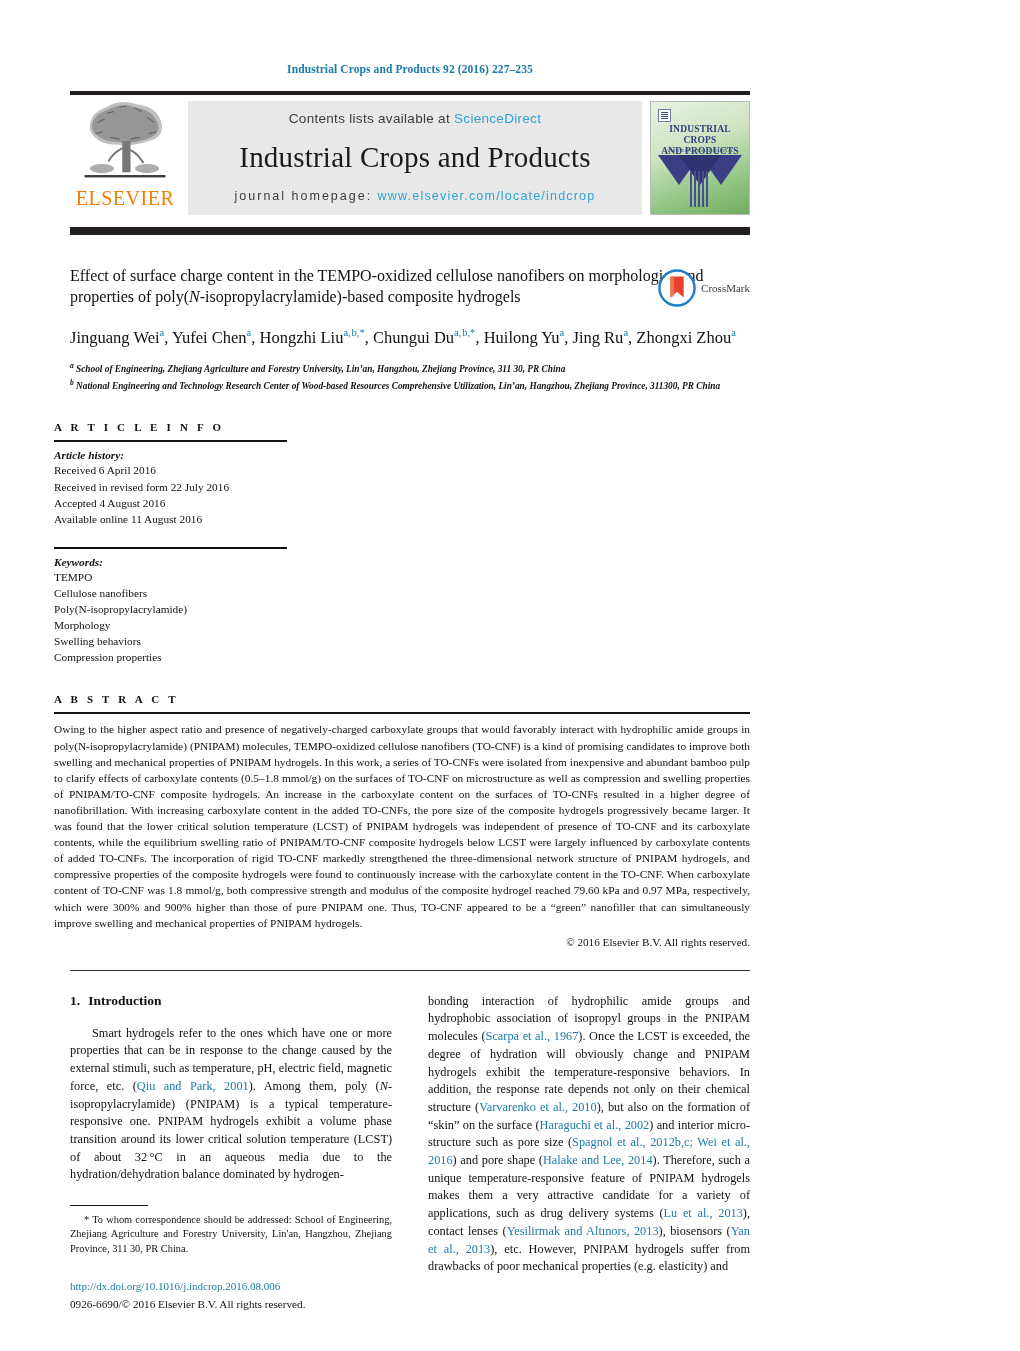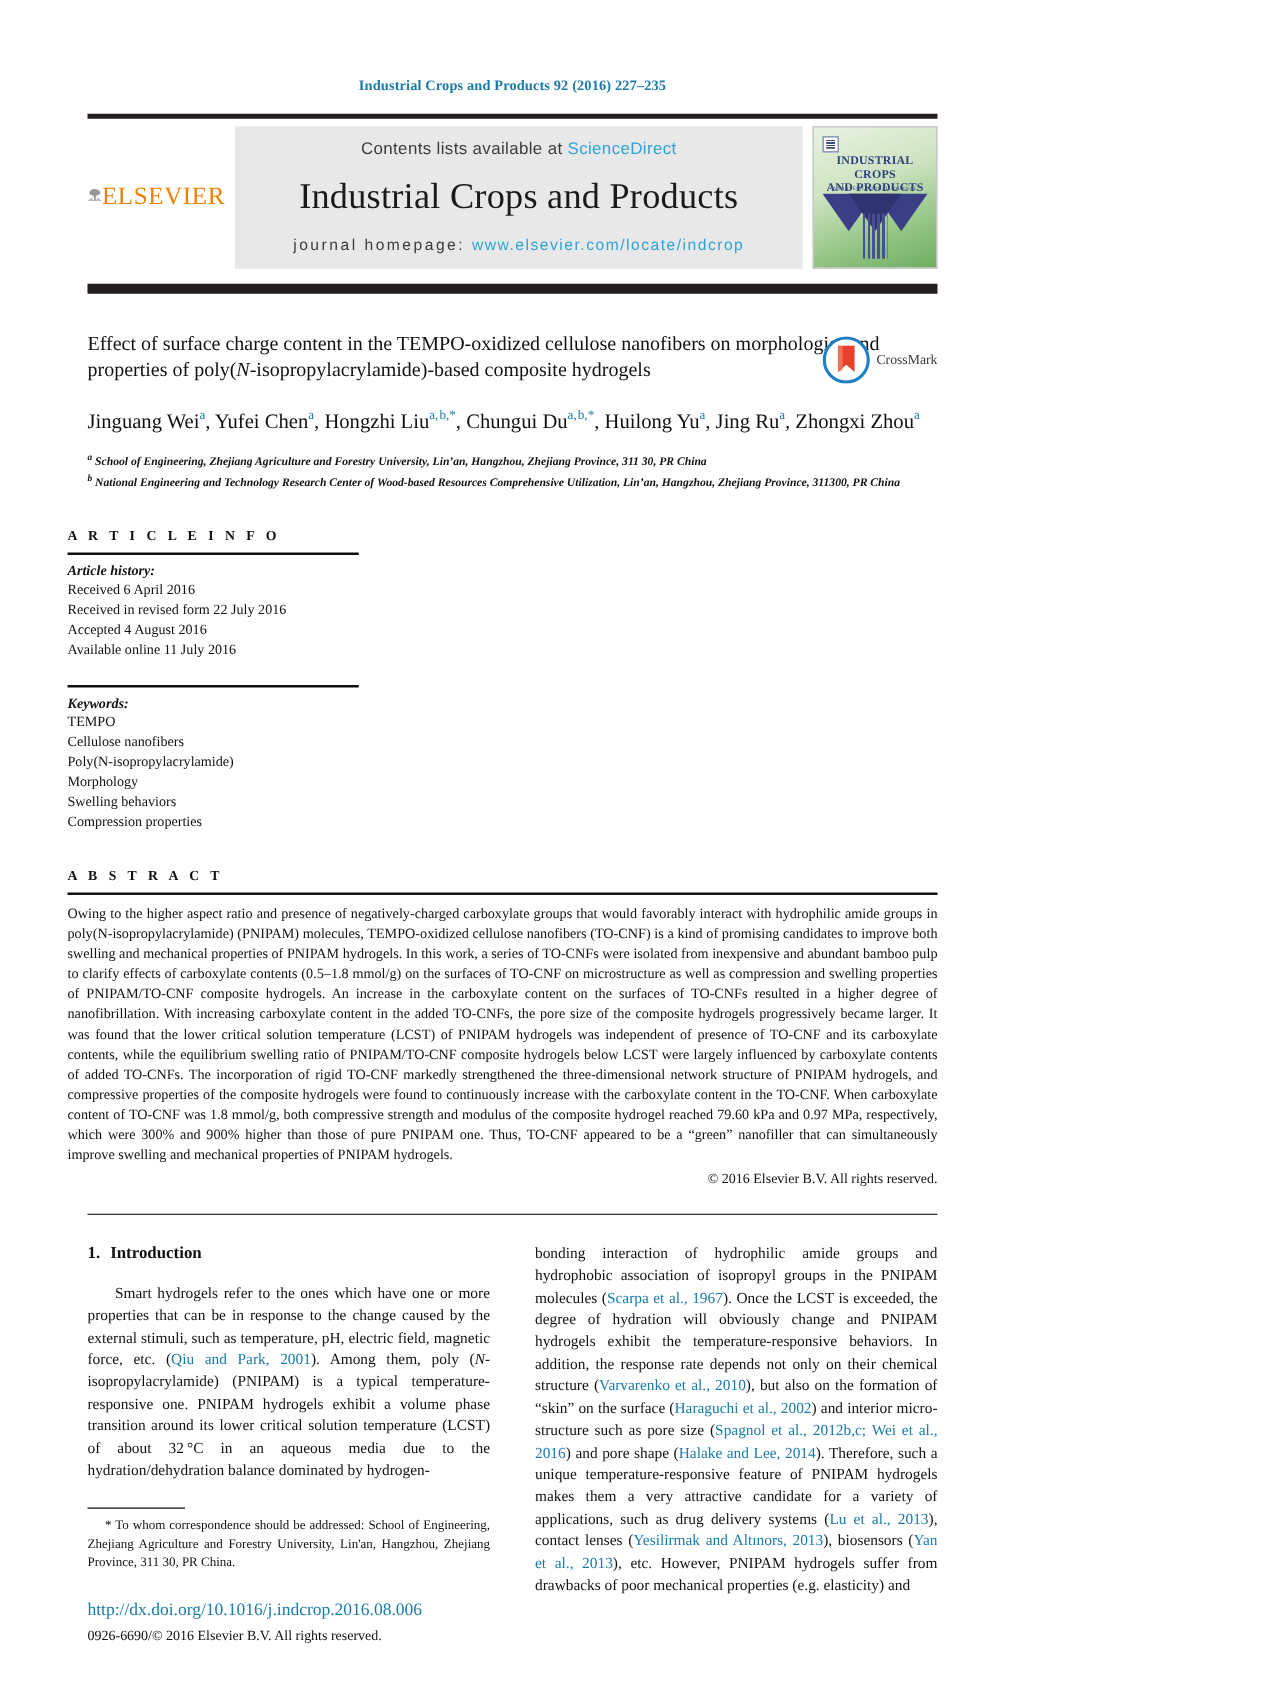--- a/index.html
+++ b/index.html
@@ -31,21 +31,21 @@
     border-top: 4px solid #231f20;
     padding-top: 0;
     display: flex;
     align-items: stretch;
     height: 130px;
   }
   .elsevier-logo {
     width: 110px;
     flex: 0 0 110px;
     display: flex;
-    flex-direction: row;
+    flex-direction: column;
     align-items: center;
     padding-bottom: 4px;
   }
   .tree-svg { width: 92px; height: 92px; display: block; }
   .elsevier-word {
     font-family: "Liberation Serif", serif;
     font-size: 20px;
     font-weight: 400;
     letter-spacing: 0.5px;
     color: #f08000;
@@ -268,21 +268,21 @@
     font-size: 10.4px;
     line-height: 1.42;
     color: #111;
     text-align: justify;
   }
   .fn .ind { display:inline-block; width: 14px; }
   .fn em { font-style: italic; font-weight: bold; }
   .doi-block { margin-top: 22px; }
   .doi-link {
     font-family: "Liberation Serif", serif;
-    font-size: 14px; color: #1a7aa8; display:block; line-height:1.35;
+    font-size: 11px; color: #1a7aa8; display:block; line-height:1.35;
   }
   .issn {
     font-family: "Liberation Serif", serif;
     font-size: 11.2px; color: #111; line-height:1.35;
   }
 </style>
 </head>
 <body>
 
 <div class="page">
@@ -368,21 +368,21 @@
 
   <div class="info-area">
 
     <div class="col-info">
       <div class="sec-head">A R T I C L E   I N F O</div>
       <div class="hr-blk"></div>
       <div class="info-sub">Article history:</div>
       <div class="info-line">Received 6 April 2016</div>
       <div class="info-line">Received in revised form 22 July 2016</div>
       <div class="info-line">Accepted 4 August 2016</div>
-      <div class="info-line">Available online 11 July 2016</div>
+      <div class="info-line">Available online 11 August 2016</div>
 
       <div class="info-gap"></div>
       <div class="hr-blk"></div>
       <div class="info-sub">Keywords:</div>
       <div class="info-line">TEMPO</div>
       <div class="info-line">Cellulose nanofibers</div>
       <div class="info-line">Poly(N-isopropylacrylamide)</div>
       <div class="info-line">Morphology</div>
       <div class="info-line">Swelling behaviors</div>
       <div class="info-line">Compression properties</div>

